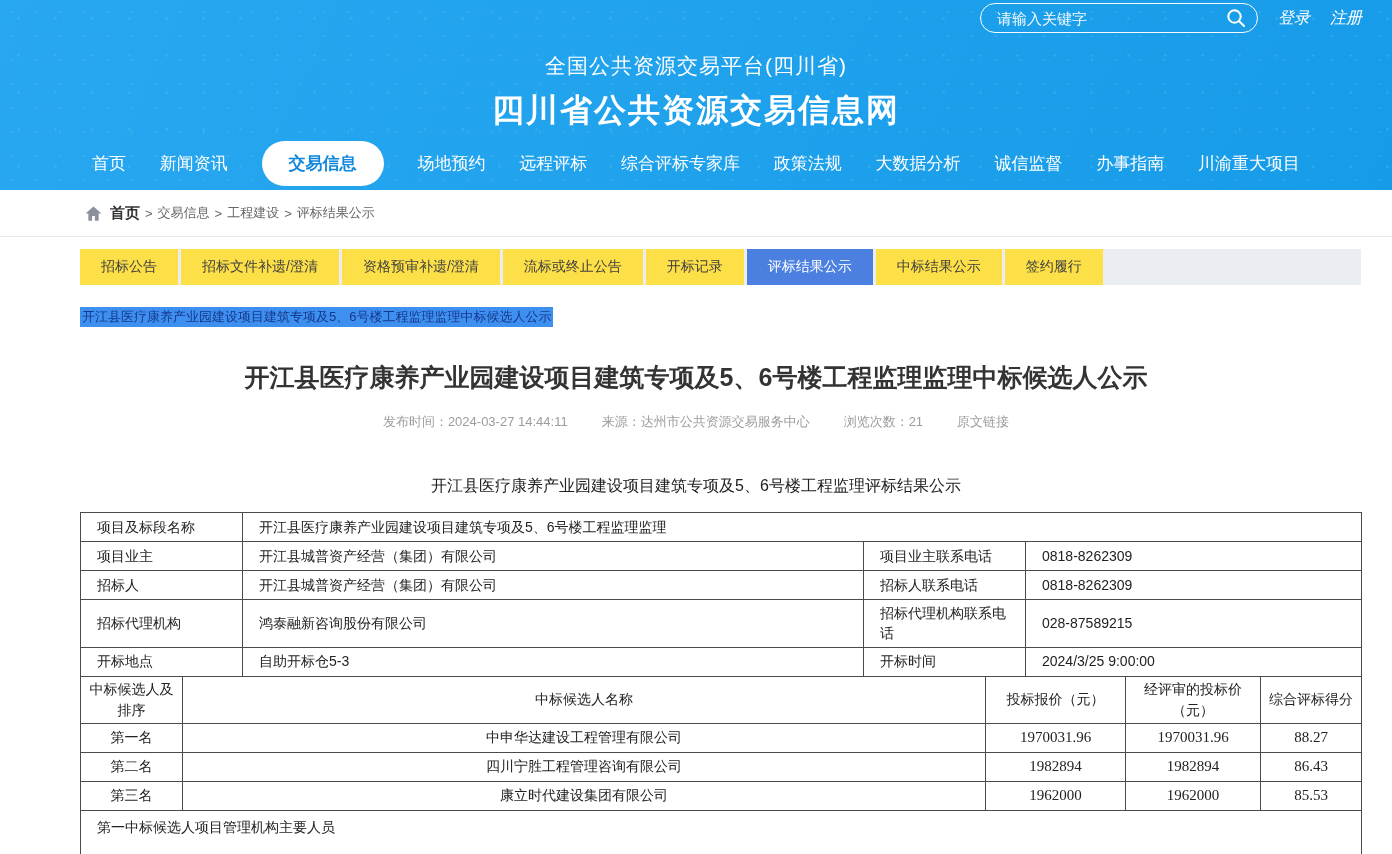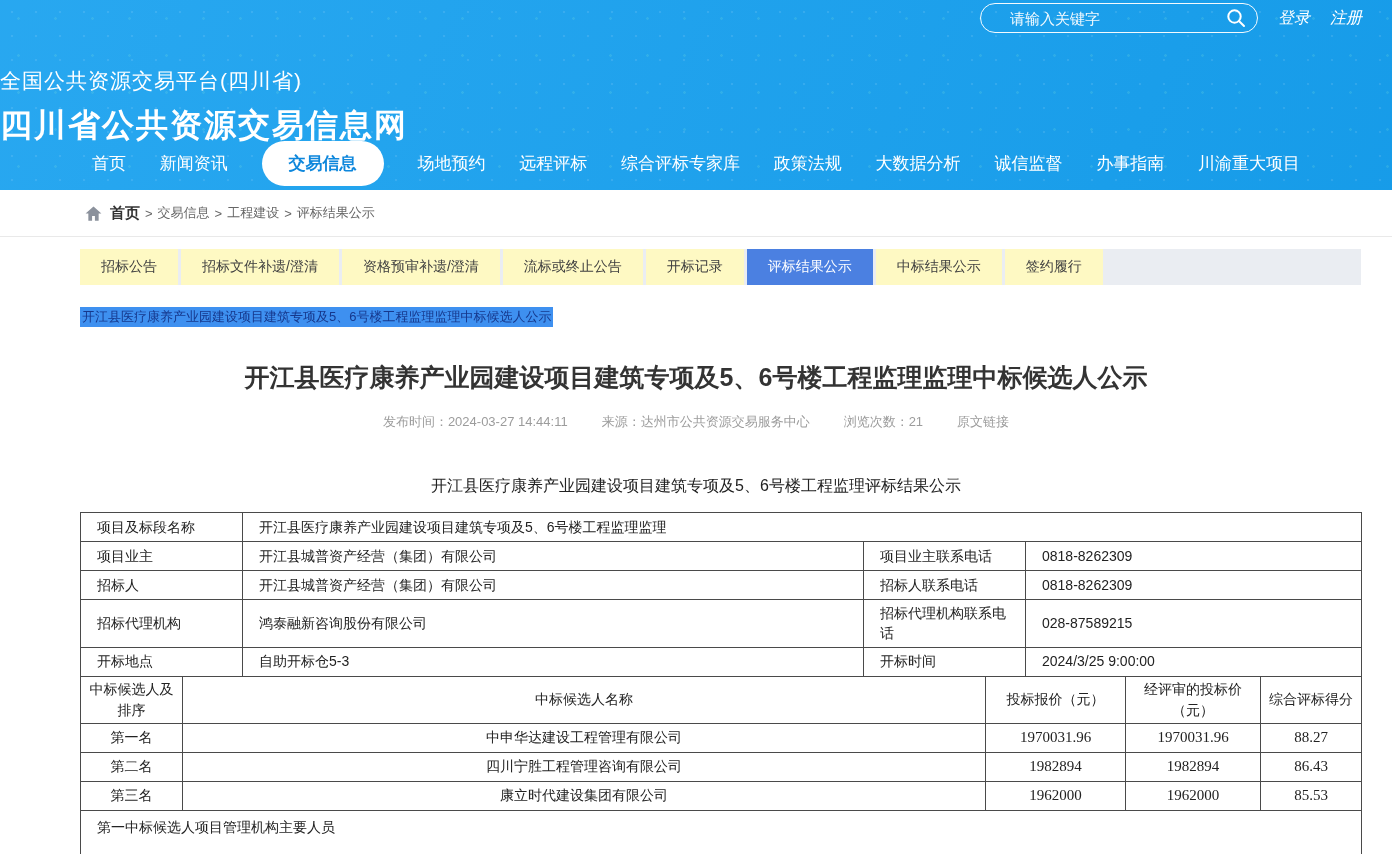--- a/index.html
+++ b/index.html
@@ -8,48 +8,48 @@
 
   
   .header { position:relative; width:100%; height:190px; color:#fff;
     background-color:#18a1ef;
     background-image:
       radial-gradient(rgba(255,255,255,.10) 1px, transparent 1.6px),
       radial-gradient(rgba(140,242,214,.16) 1px, transparent 1.6px),
       linear-gradient(115deg, rgba(255,255,255,.07), rgba(0,70,130,.06));
     background-size:24px 24px, 37px 37px, 100% 100%; }
   .topbar { position:absolute; top:3px; right:30px; display:flex; align-items:center; gap:20px; }
-  .search-pill { display:flex; align-items:center; justify-content:flex-end;
+  .search-pill { display:flex; align-items:center; justify-content:space-between;
     width:278px; height:30px; border:1px solid rgba(255,255,255,.95); border-radius:16px;
     padding:0 10px 0 16px; }
   .search-pill input { background:transparent; border:none; outline:none; color:#fff;
     font-size:15px; width:215px; font-family:inherit; }
   .search-pill input::placeholder { color:rgba(255,255,255,.95); }
   .top-link { color:#fff; font-size:16px; text-decoration:none; cursor:pointer;font-style:italic; }
-  .titles { padding-top:67px; }
+  .titles { text-align:center; padding-top:52px; }
   .platform-title { font-size:21px; font-weight:400; letter-spacing:1px; }
   .site-title { font-size:32px; font-weight:bold; letter-spacing:2px; margin-top:9px; }
   .nav { position:absolute; bottom:0; left:0; right:0; height:54px;
     display:flex; align-items:center; justify-content:space-between; padding:0 92px; }
   .nav-item { color:#fff; font-size:17px; text-decoration:none; cursor:pointer; white-space:nowrap; }
   .nav-item.active { background:#fff; color:#0e87dc; font-weight:bold;
     padding:11px 27px; border-radius:24px; }
 
   
   .breadcrumb { height:47px; display:flex; align-items:center; padding-left:84px;
     border-bottom:1px solid #e9e9e9; }
   .home-icon { width:19px; height:19px; margin-right:7px; cursor:pointer; }
   .crumb-home { font-size:15px; font-weight:bold; color:#333; cursor:pointer; }
   .crumb-sep { font-size:13px; color:#666; margin:0 5px; }
   .crumb { font-size:13px; color:#666; cursor:pointer; }
 
   
   .tabs { margin:12px 0 0 80px; width:1281px; height:36px; background:#eaedf2; display:flex; }
   .tab { display:flex; align-items:center; padding:0 21px; margin-right:3px;
-    background:#fef9c3; color:#404040; font-size:14px; cursor:pointer; white-space:nowrap; }
+    background:#fde047; color:#404040; font-size:14px; cursor:pointer; white-space:nowrap; }
   .tab.active { background:#4b80e1; color:#fff; }
 
   
   .selection-wrap { margin:22px 0 0 80px; }
   .selection-text { display:inline-block; background:#3e90f0; color:#16388c;
     font-size:13px; padding:1px 2px; cursor:pointer; }
 
   
   .article-title { text-align:center; margin-top:34px; font-size:25px;
     font-weight:600; color:#333; }

